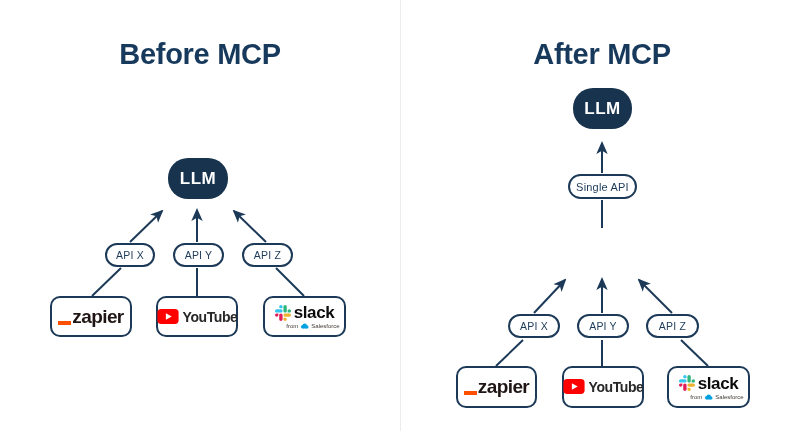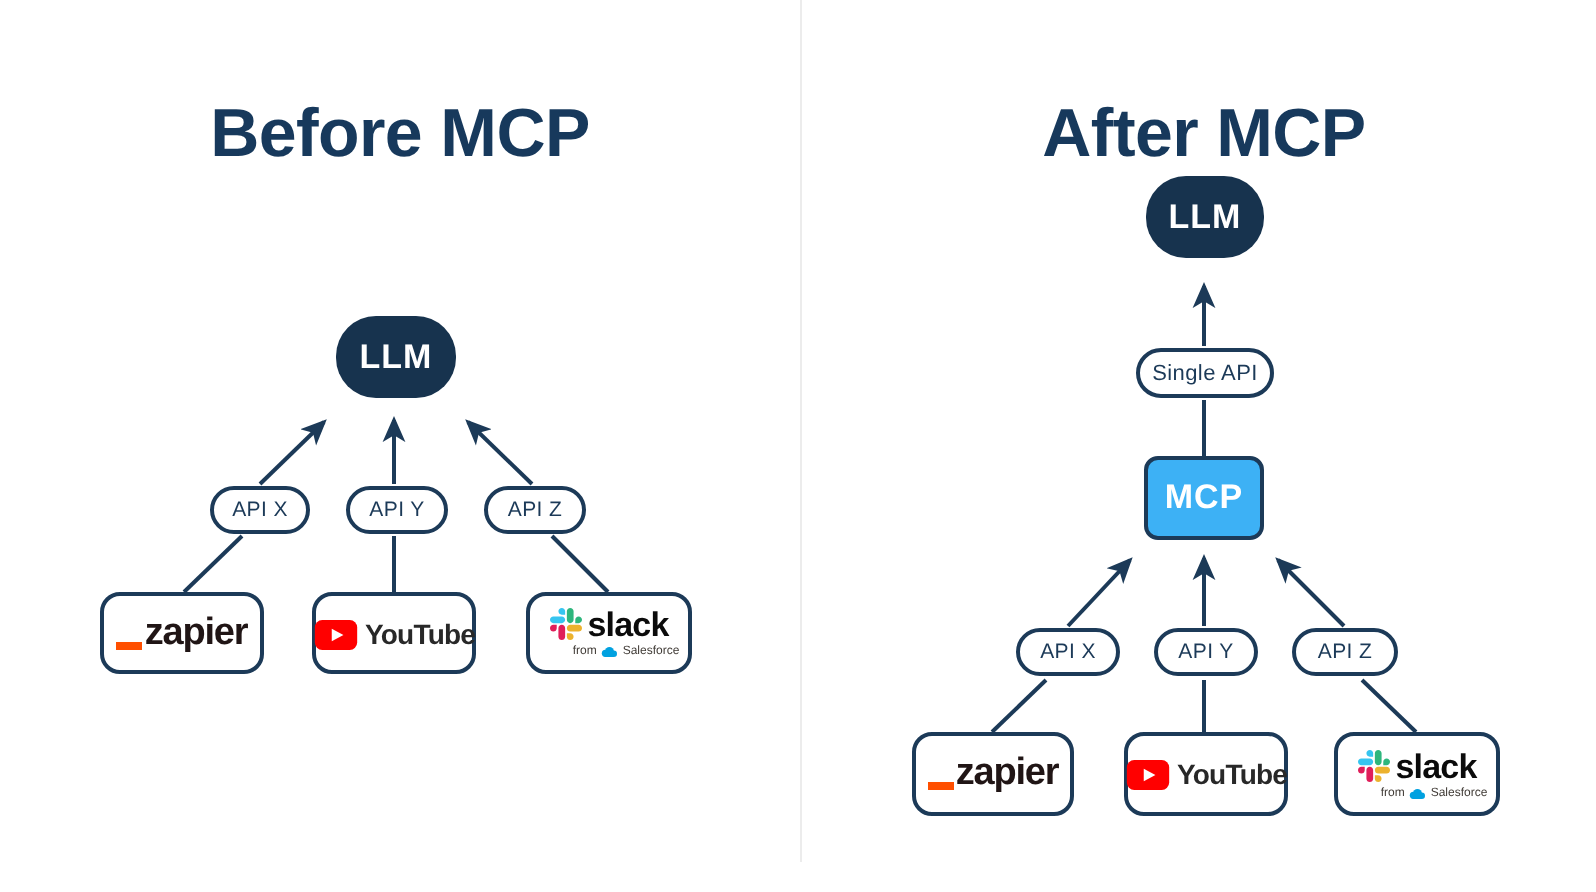--- a/index.html
+++ b/index.html
@@ -5,22 +5,22 @@
   html,body { margin:0; padding:0; background:#ffffff; }
   .stage {
     position:relative; width:798px; height:446px; background:#ffffff;
     font-family:"Liberation Sans", sans-serif; overflow:hidden;
   }
   .divider {
     position:absolute; left:400px; top:0; width:1px; height:431px; background:#ececec;
   }
   .connectors { position:absolute; left:0; top:0; pointer-events:none; }
   .title {
-    position:absolute; top:48px; text-align:center;
-    font-size:34px; font-weight:700; color:#17395c; letter-spacing:-0.3px;
+    position:absolute; top:38px; text-align:center;
+    font-size:29px; font-weight:700; color:#17395c; letter-spacing:-0.3px;
   }
   .title.before { left:0; width:400px; }
   .title.after  { left:404px; width:396px; }
   .node { position:absolute; display:flex; align-items:center; justify-content:center; box-sizing:border-box; }
   .llm {
     background:#17334e; color:#ffffff; border-radius:20px;
     font-size:17px; font-weight:700; letter-spacing:0.5px;
   }
   .mcp {
     background:#3db1f5; color:#ffffff; border:2px solid #1c3a58; border-radius:7px;
@@ -32,25 +32,25 @@
   }
   .pill.single { font-size:11px; }
   .svcbox {
     background:#ffffff; border:2px solid #1c3a58; border-radius:10px;
   }
   
   .zap-wrap { display:flex; align-items:center;text-align:right; }
   .zap-underscore { width:13px; height:4px; background:#ff4f00; display:inline-block; transform:translateY(6px); margin-right:1px; }
   .zap-text { font-size:19px; font-weight:700; color:#201515; letter-spacing:-0.6px; }
   
-  .yt-wrap { display:flex; align-items:flex-end; gap:4px; }
+  .yt-wrap { display:flex; align-items:flex-start; gap:4px; }
   .yt-text { font-size:14px; font-weight:700; color:#282828; letter-spacing:-0.4px; }
   
   .slack-wrap { display:flex; flex-direction:column; align-items:center; line-height:1; }
-  .slack-row { display:flex; align-items:flex-start; gap:3px; }
+  .slack-row { display:flex; align-items:center; gap:3px; }
   .slack-text { font-size:17px; font-weight:800; color:#0b0b0b; letter-spacing:-0.4px; }
   .slack-sub { display:flex; align-items:center; gap:2px; margin-top:2px; margin-left:17px;
                font-size:6px; color:#403b36; font-weight:400; }
 </style>
 </head>
 <body>
 
 <div class="stage">
 
   <div class="divider"></div>
@@ -134,21 +134,20 @@
       </span>
     </span>
   </div>
 
   <div class="title after">After MCP</div>
 
   <div class="node llm" style="left:573px; top:88px; width:59px; height:41px;">LLM</div>
 
   <div class="node pill single" style="left:568px; top:174px; width:69px; height:25px;">Single API</div>
 
-  <div class="node mcp" style="left:572px; top:228px; width:60px; height:42px;">MCP</div>
 
   <div class="node pill" style="left:508px; top:314px; width:52px; height:24px;">API X</div>
   <div class="node pill" style="left:577px; top:314px; width:52px; height:24px;">API Y</div>
   <div class="node pill" style="left:646px; top:314px; width:53px; height:24px;">API Z</div>
 
   <div class="node svcbox" style="left:456px; top:366px; width:81px; height:42px;">
     <span class="zap-wrap">
       <span class="zap-underscore"></span>
       <span class="zap-text">zapier</span>
     </span>

